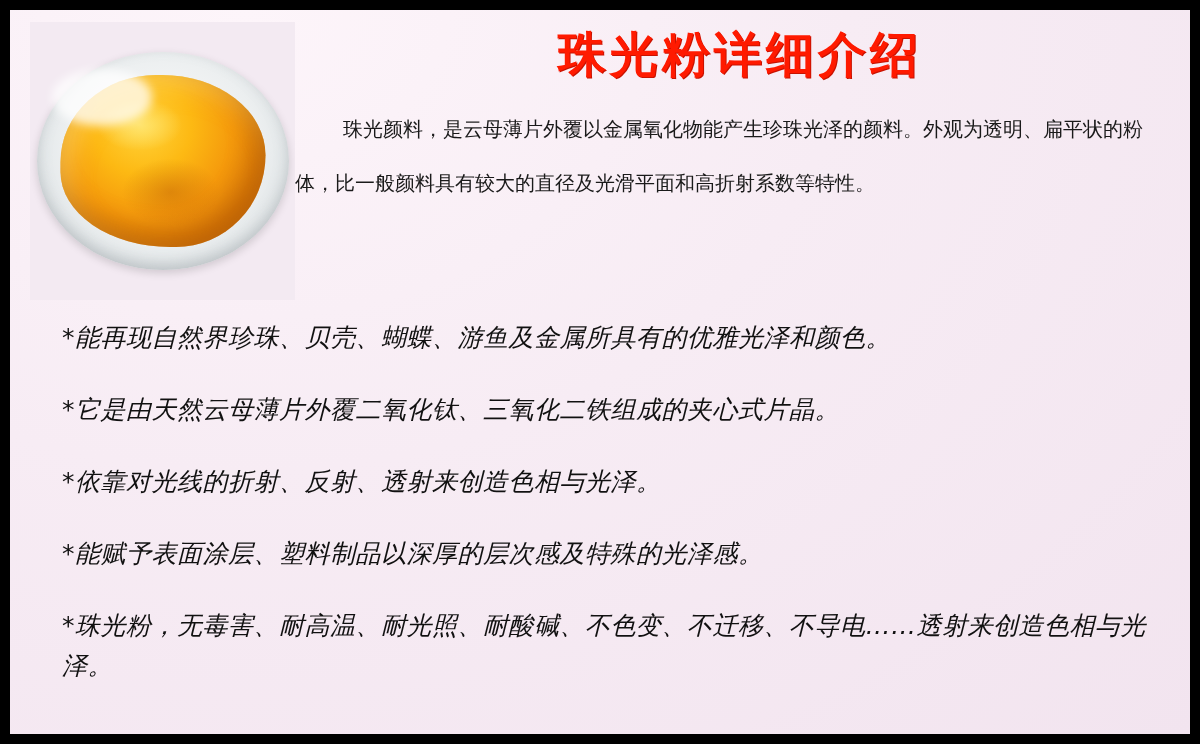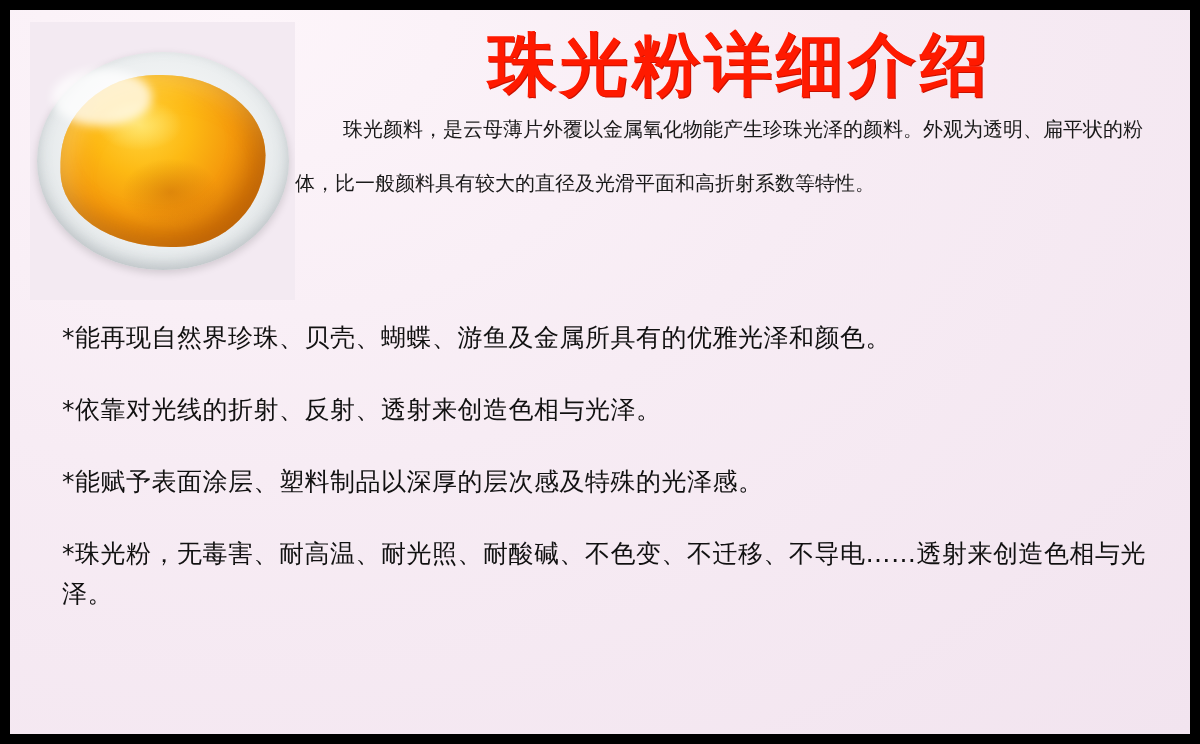--- a/index.html
+++ b/index.html
@@ -122,21 +122,21 @@
 
   .title {
     position: absolute;
     left: 300px;
     top: 18px;
     width: 860px;
     text-align: center;
     color: #ff1a00;
     font-family: "DejaVu Sans", "Liberation Sans", sans-serif;
     font-weight: bold;
-    font-size: 68px;
+    font-size: 48px;
     letter-spacing: 4px;
     line-height: 1.1;
     text-shadow: 1px 1px 0 #c81200;
   }
 
   .intro {
     position: absolute;
     left: 285px;
     top: 92px;
     width: 878px;
@@ -146,20 +146,21 @@
     line-height: 54px;
     text-indent: 48px;
   }
 
   
   .bullets {
     position: absolute;
     left: 52px;
     top: 308px;
     width: 1100px;
+    font-style: italic;
   }
   .bullet {
     color: #111111;
     font-family: "DejaVu Sans", "Liberation Sans", sans-serif;
     font-size: 25px;
     line-height: 40px;
     margin-bottom: 32px;
     letter-spacing: .5px;
   }
   .bullet:last-child {
@@ -180,19 +181,20 @@
         </div>
       </div>
 
       <div class="title">珠光粉详细介绍</div>
 
       <div class="intro">珠光颜料，是云母薄片外覆以金属氧化物能产生珍珠光泽的颜料。外观为透明、扁平状的粉体，比一般颜料具有较大的直径及光滑平面和高折射系数等特性。</div>
     </div>
 
     <div class="bullets">
       <div class="bullet">*能再现自然界珍珠、贝壳、蝴蝶、游鱼及金属所具有的优雅光泽和颜色。</div>
+      <div class="bullet">*它是由天然云母薄片外覆二氧化钛、三氧化二铁组成的夹心式片晶。</div>
       <div class="bullet">*依靠对光线的折射、反射、透射来创造色相与光泽。</div>
       <div class="bullet">*能赋予表面涂层、塑料制品以深厚的层次感及特殊的光泽感。</div>
       <div class="bullet">*珠光粉，无毒害、耐高温、耐光照、耐酸碱、不色变、不迁移、不导电……透射来创造色相与光泽。</div>
     </div>
 
   </div>
 </div>
 
 </body></html>

